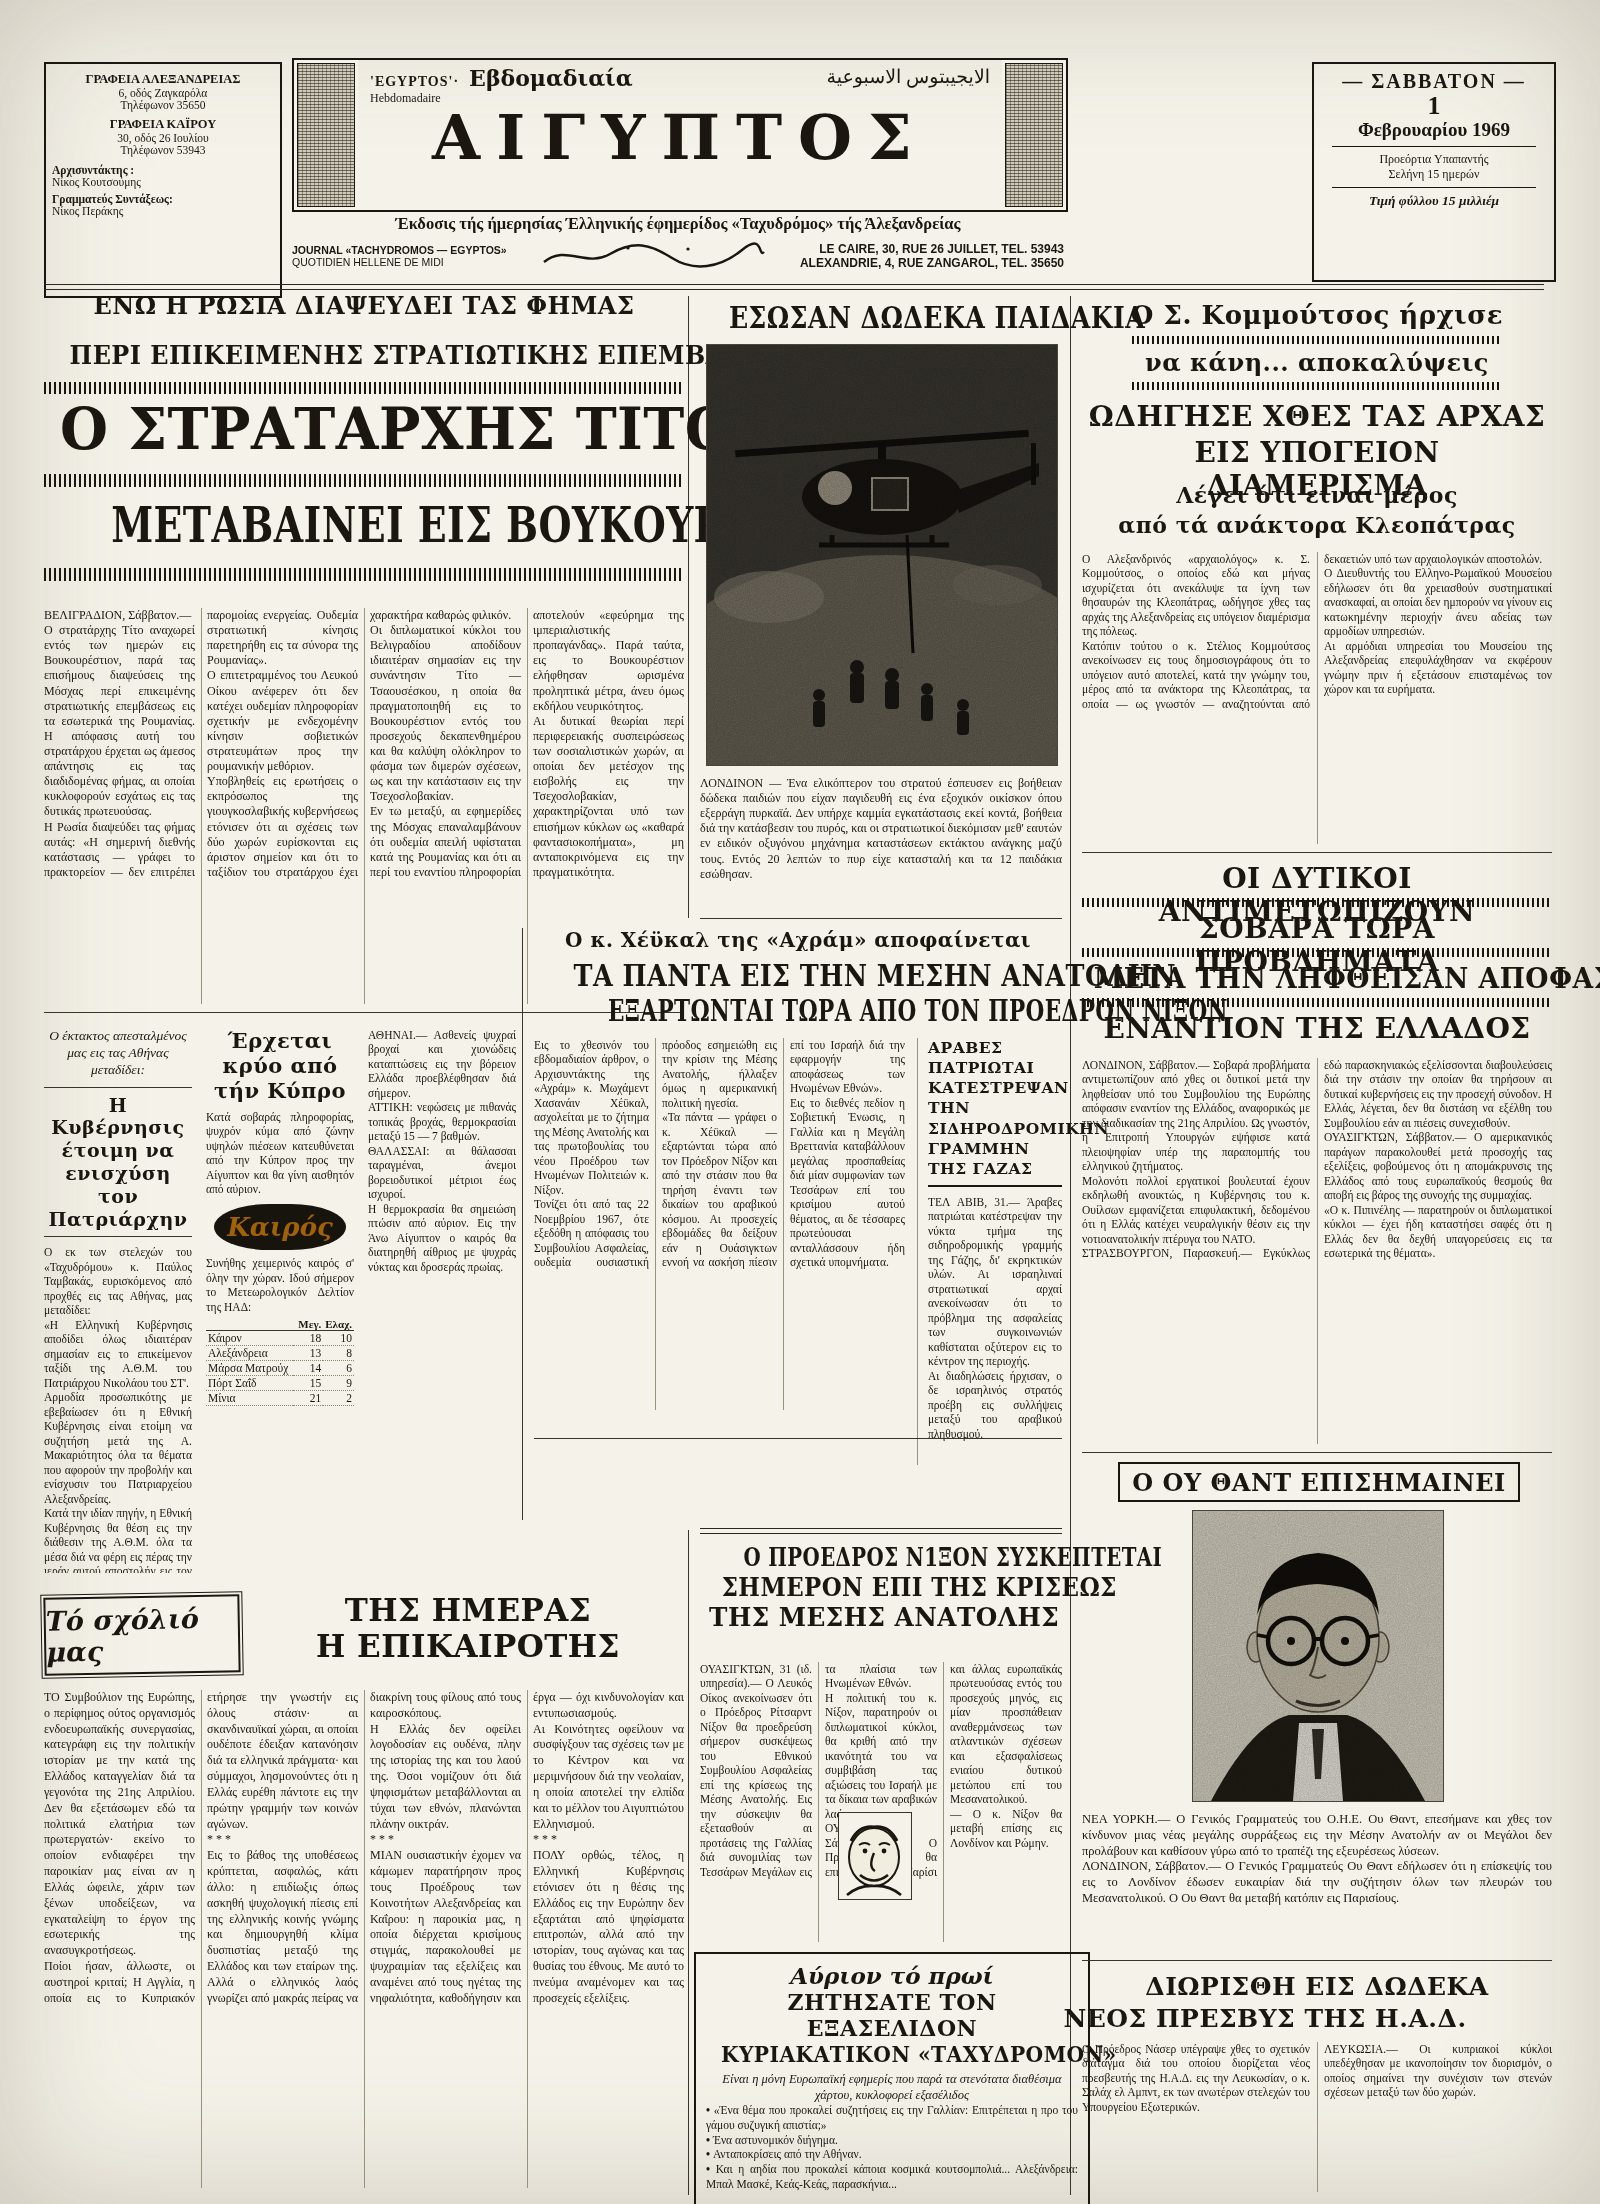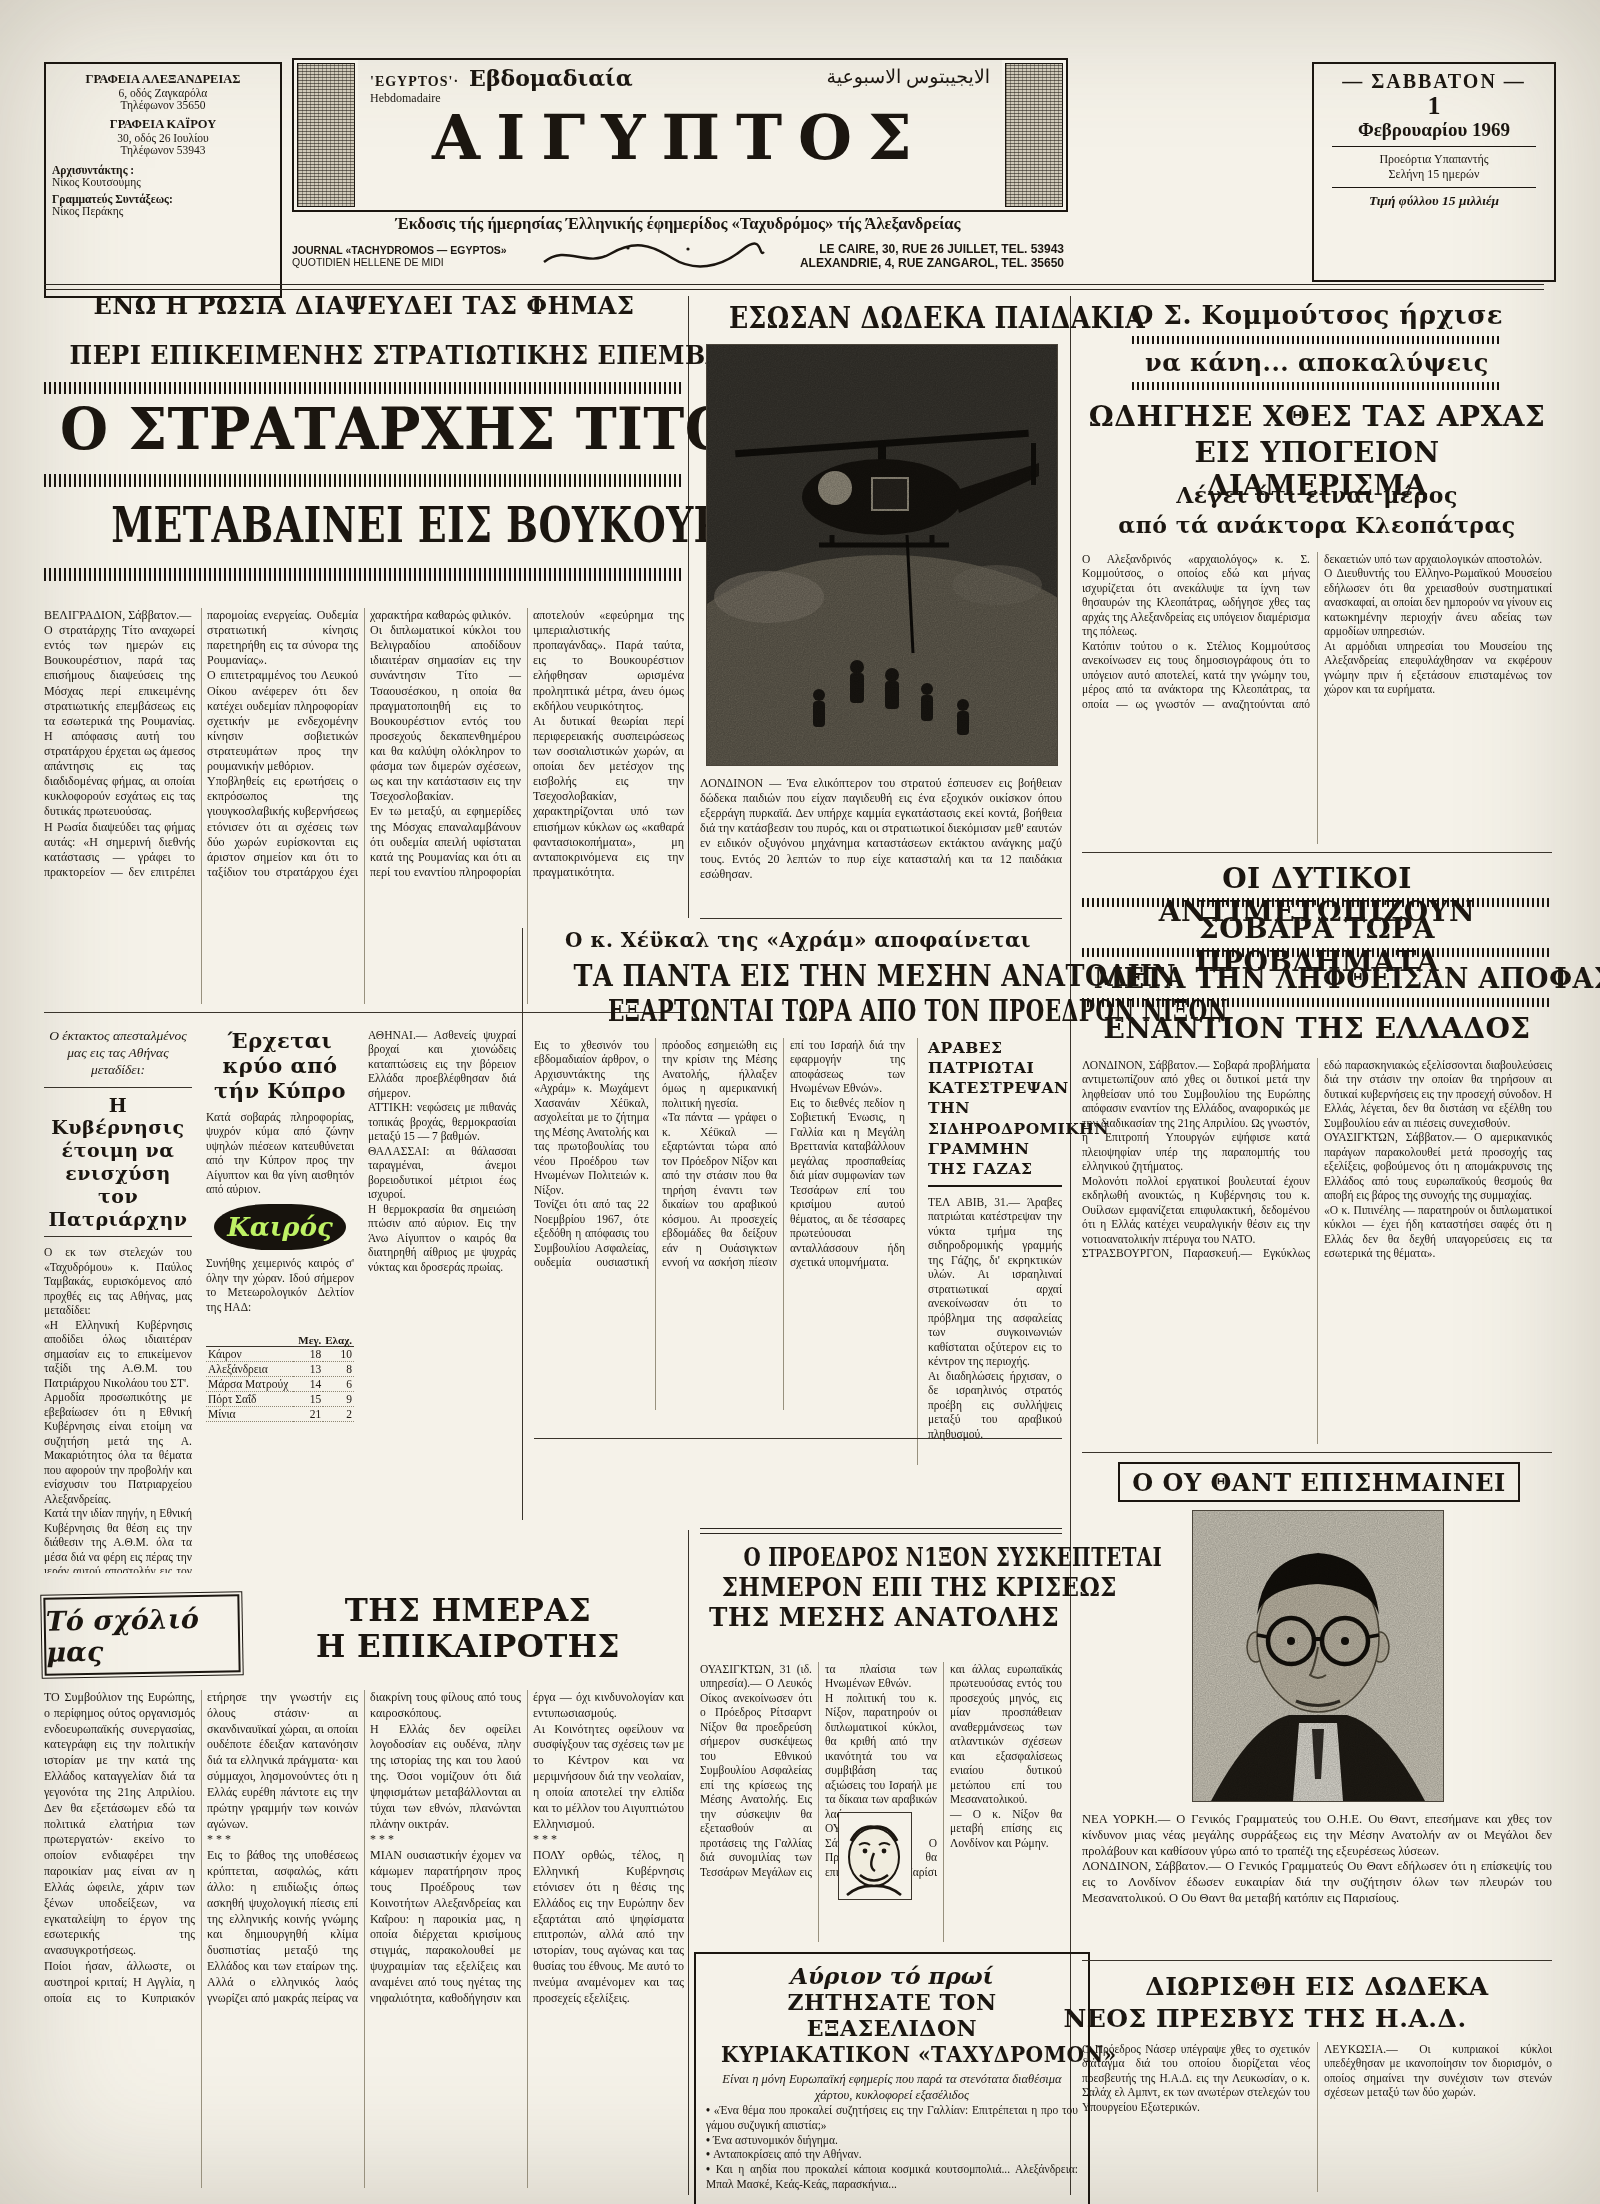--- a/index.html
+++ b/index.html
@@ -22,27 +22,27 @@
   .hrule2{height:4px;border-top:1.5px solid #2c2720;border-bottom:1.5px solid #2c2720;}
   .boxed{border:2px solid #1b1610;}
   .fitc{display:block;white-space:nowrap;transform-origin:50% 50%;}
   .orn{background:
       repeating-linear-gradient(0deg,rgba(27,22,16,.55) 0 1px,transparent 1px 3px),
       repeating-linear-gradient(90deg,rgba(27,22,16,.35) 0 1px,transparent 1px 4px),#cfc9b8;
       box-shadow:inset 0 0 0 3px #f5f2e9, inset 0 0 0 4px #1b1610;}
   .mh-row1{display:flex;justify-content:space-between;align-items:flex-start;padding:5px 12px 0 12px;}
   .mh-title{font-family:"DejaVu Serif",serif;font-weight:bold;font-size:62px;letter-spacing:16px;
             text-align:center;line-height:1.02;}
-  .kairos{background:#17130d;color:#bef264;border-radius:50% / 60%;width:132px;height:46px;
+  .kairos{background:#17130d;color:#a16207;border-radius:50% / 60%;width:132px;height:46px;
           display:flex;align-items:center;justify-content:center;font-style:italic;font-weight:bold;
           font-size:26px;font-family:"DejaVu Serif",serif;margin:8px auto 6px auto;}
   .schol{border:2px solid #1b1610;box-shadow:0 0 0 2px #f5f2e9,0 0 0 3px #1b1610;
          display:flex;align-items:center;justify-content:center;
          font-style:italic;font-weight:bold;font-size:27px;font-family:"DejaVu Serif",serif;transform:rotate(-1deg);}
-  .wtable{width:100%;border-collapse:collapse;font-size:11.5px;margin-top:20px;}
+  .wtable{width:100%;border-collapse:collapse;font-size:11.5px;margin-top:4px;}
   .wtable th{font-weight:bold;font-size:11px;text-align:right;padding:0 2px;border-bottom:1px solid #3a342b;}
   .wtable td{padding:1px 2px;border-bottom:1px dotted #8d8673;}
   .wtable td.n{text-align:right;width:26px;}
   .bullet{font-size:11.5px;line-height:1.28;text-align:justify;}
   .bullet::before{content:"• ";font-weight:bold;}
   .dbline{border-top:1px solid #1b1610;margin:5px 14px;}
 </style>
 </head>
 <body>
 

